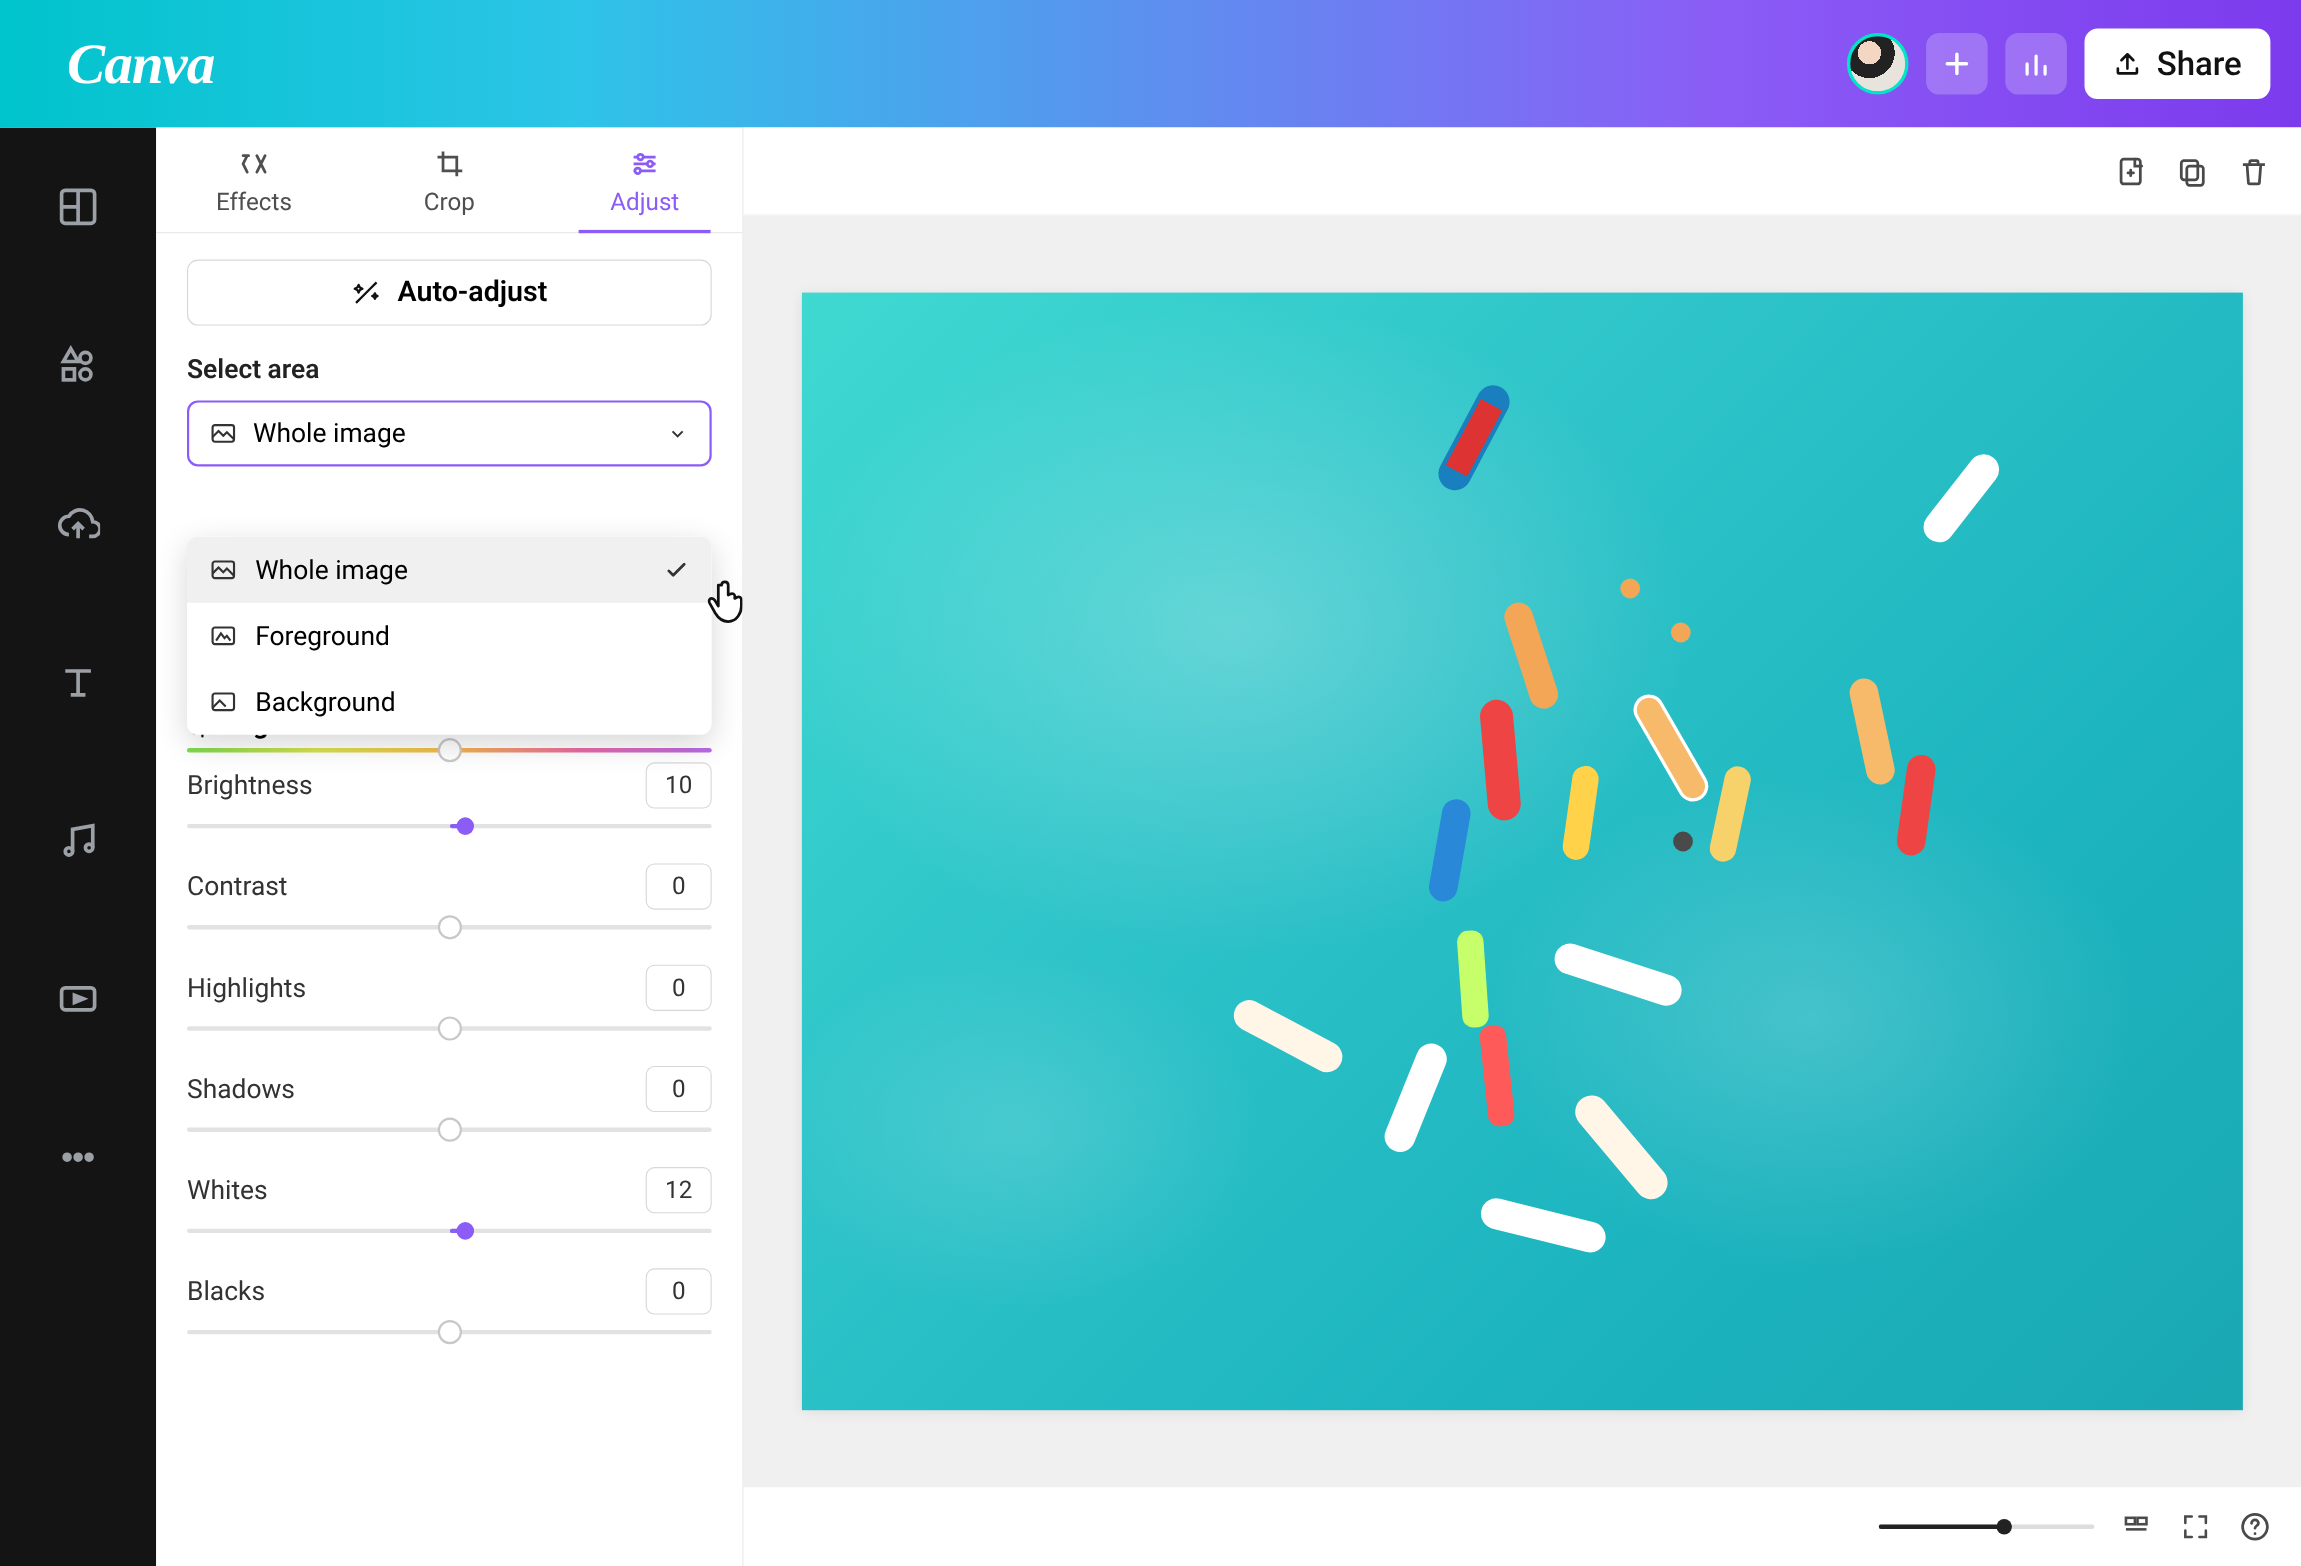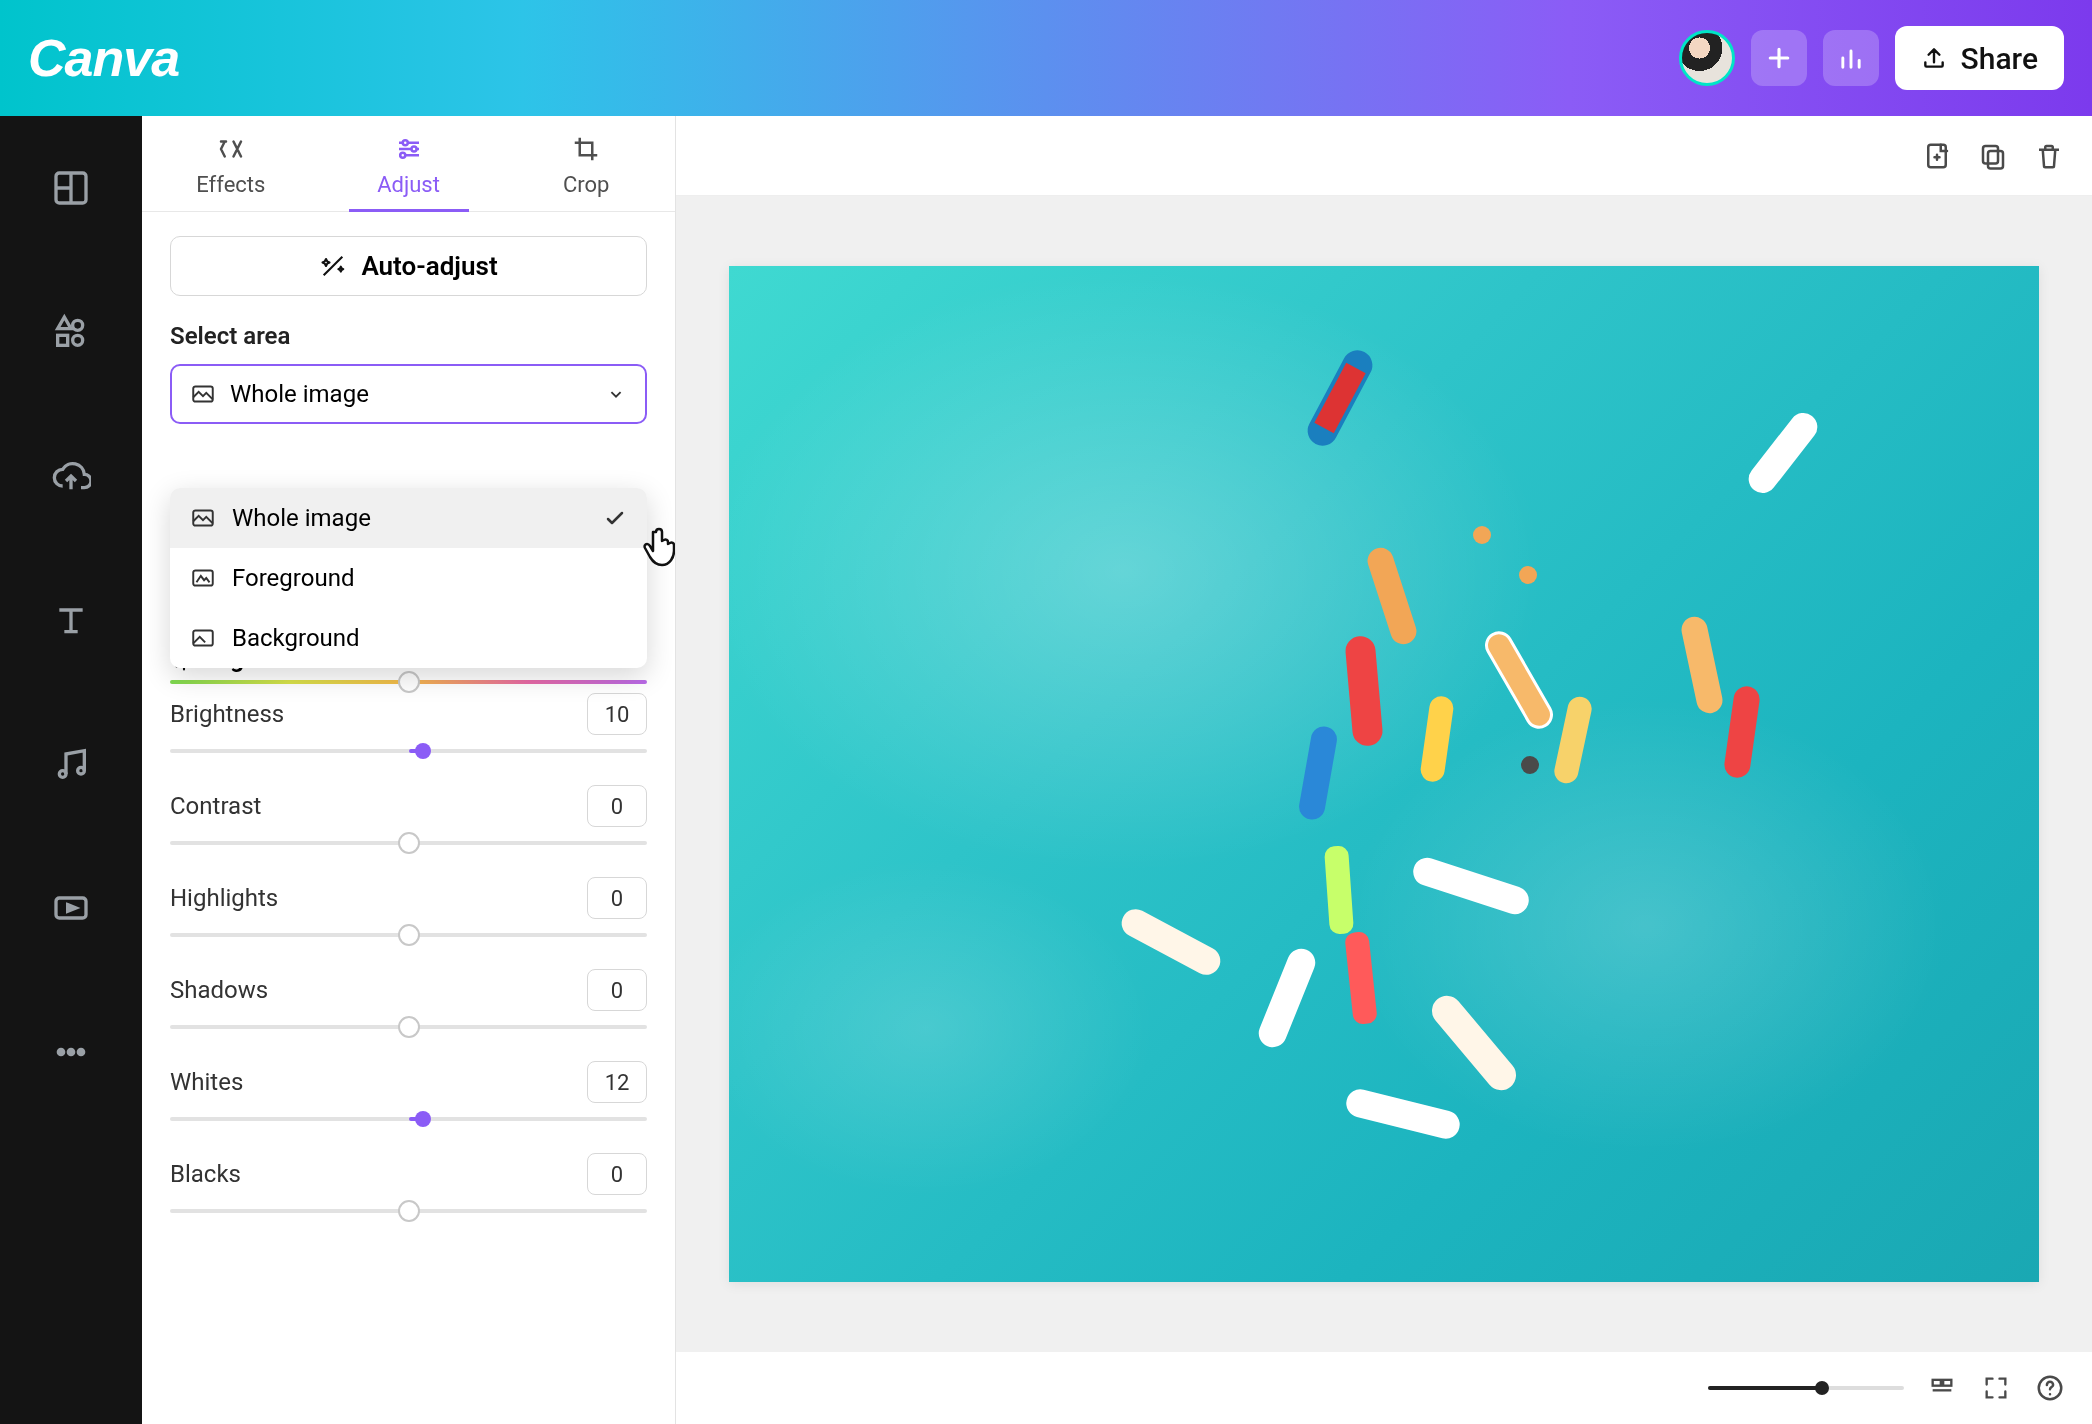--- a/index.html
+++ b/index.html
@@ -1,20 +1,20 @@
 <!DOCTYPE html>
 <html><head>
 <meta charset="utf-8">
 <style>
 * { margin: 0; padding: 0; box-sizing: border-box; font-family: -apple-system, BlinkMacSystemFont, "Segoe UI", Roboto, sans-serif; }
 body { width: 2092px; height: 1424px; overflow: hidden; position: relative; background: #fff; transform-origin: top left; }
 
 
 .header { height: 116px; background: linear-gradient(90deg, #00c4cc 0%, #2dc4e8 25%, #8b5cf6 75%, #7c3aed 100%); display: flex; align-items: center; padding: 0 28px; position: relative; }
-.logo { color: #fff; font-size: 52px; font-weight: 700; font-style: italic; letter-spacing: -1px; font-family: Liberation Sans, sans-serif; }
+.logo { color: #fff; font-size: 52px; font-weight: 700; font-style: italic; letter-spacing: -1px; font-family: Liberation Serif, serif; margin-left: 33px; }
 .header-right { margin-left: auto; display: flex; align-items: center; gap: 16px; justify-content: flex-end; }
 .avatar { width: 56px; height: 56px; border-radius: 50%; border: 3px solid #00e5c7; background: radial-gradient(circle at 35% 30%, #f4d7c2 0 22%, #222 22% 48%, #e8e3dc 48%); }
 .plus-btn { width: 56px; height: 56px; border-radius: 12px; background: rgba(255,255,255,0.22); display: flex; align-items: center; justify-content: center; cursor: pointer; }
 .chart-btn { width: 56px; height: 56px; border-radius: 12px; background: rgba(255,255,255,0.22); display: flex; align-items: center; justify-content: center; cursor: pointer; }
 .share-btn { height: 64px; background: #fff; border-radius: 12px; display: flex; align-items: center; gap: 14px; padding: 0 26px; font-size: 30px; font-weight: 500; color: #111; cursor: pointer; }
 
 
 .app { display: flex; height: calc(1424px - 116px); }
 
 
@@ -184,34 +184,34 @@
   </div>
 
   <div class="panel">
     <div class="tabs">
       <div class="tab">
         <svg width="30" height="30" viewBox="0 0 24 24">
             <path d="M4 6h4M4 12l3 6M4 12l3-6M14 6l6 12M20 6l-6 12" stroke-linecap="round"></path>
           </svg>
         <span>Effects</span>
       </div>
+      <div class="tab">
+        <svg width="30" height="30" viewBox="0 0 24 24">
+            <path d="M7 3v14h14M3 7h14v14"></path>
+          </svg>
+        <span>Crop</span>
+      </div>
       <div class="tab active">
         <svg width="30" height="30" viewBox="0 0 24 24">
             <path d="M4 7h16M4 12h16M4 17h16"></path>
             <circle cx="9" cy="7" r="2" fill="#fff"></circle>
             <circle cx="16" cy="12" r="2" fill="#fff"></circle>
             <circle cx="7" cy="17" r="2" fill="#fff"></circle>
           </svg>
         <span>Adjust</span>
-      </div>
-      <div class="tab">
-        <svg width="30" height="30" viewBox="0 0 24 24">
-            <path d="M7 3v14h14M3 7h14v14"></path>
-          </svg>
-        <span>Crop</span>
       </div>
     </div>
 
     <div class="panel-body">
       <div class="auto-adjust-btn">
         <svg width="28" height="28" viewBox="0 0 24 24">
             <path d="M9 15l-5 5M15 9l5-5M9 15L15 9M5 8l1-2 1 2 2 1-2 1-1 2-1-2-2-1 2-1zM18 14l.7-1.4.7 1.4 1.4.7-1.4.7-.7 1.4-.7-1.4-1.4-.7 1.4-.7z" stroke="#111" stroke-width="1.8" fill="none" stroke-linejoin="round"></path>
           </svg>
         <span>Auto-adjust</span>
       </div>

